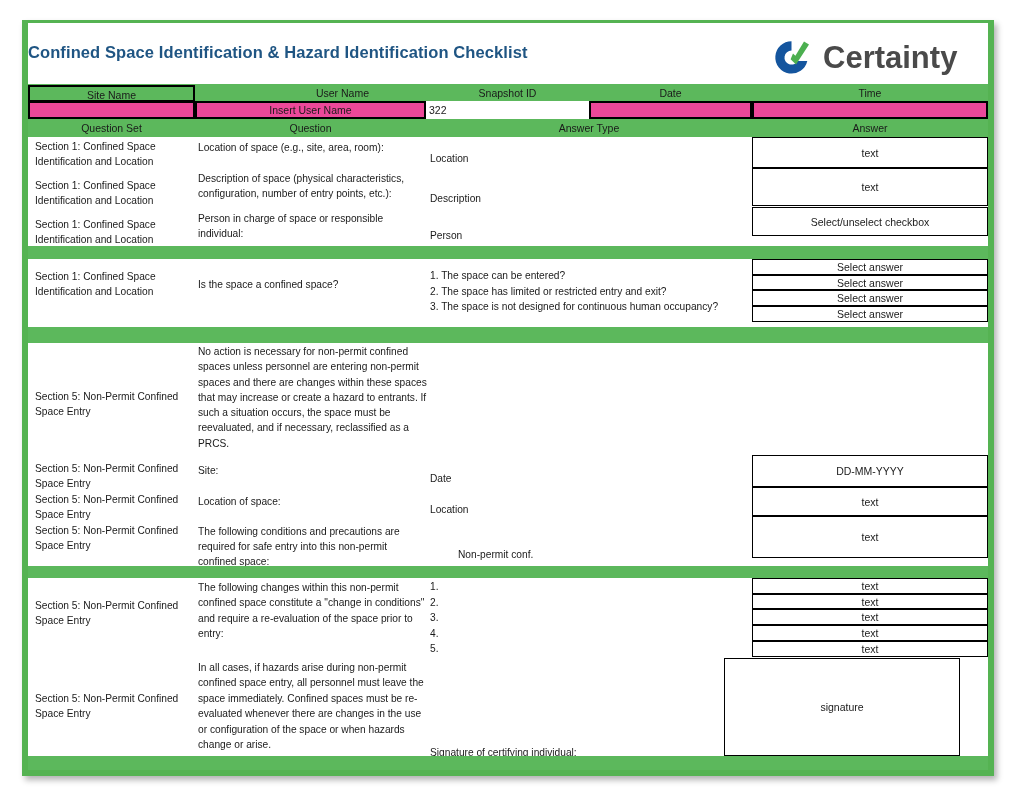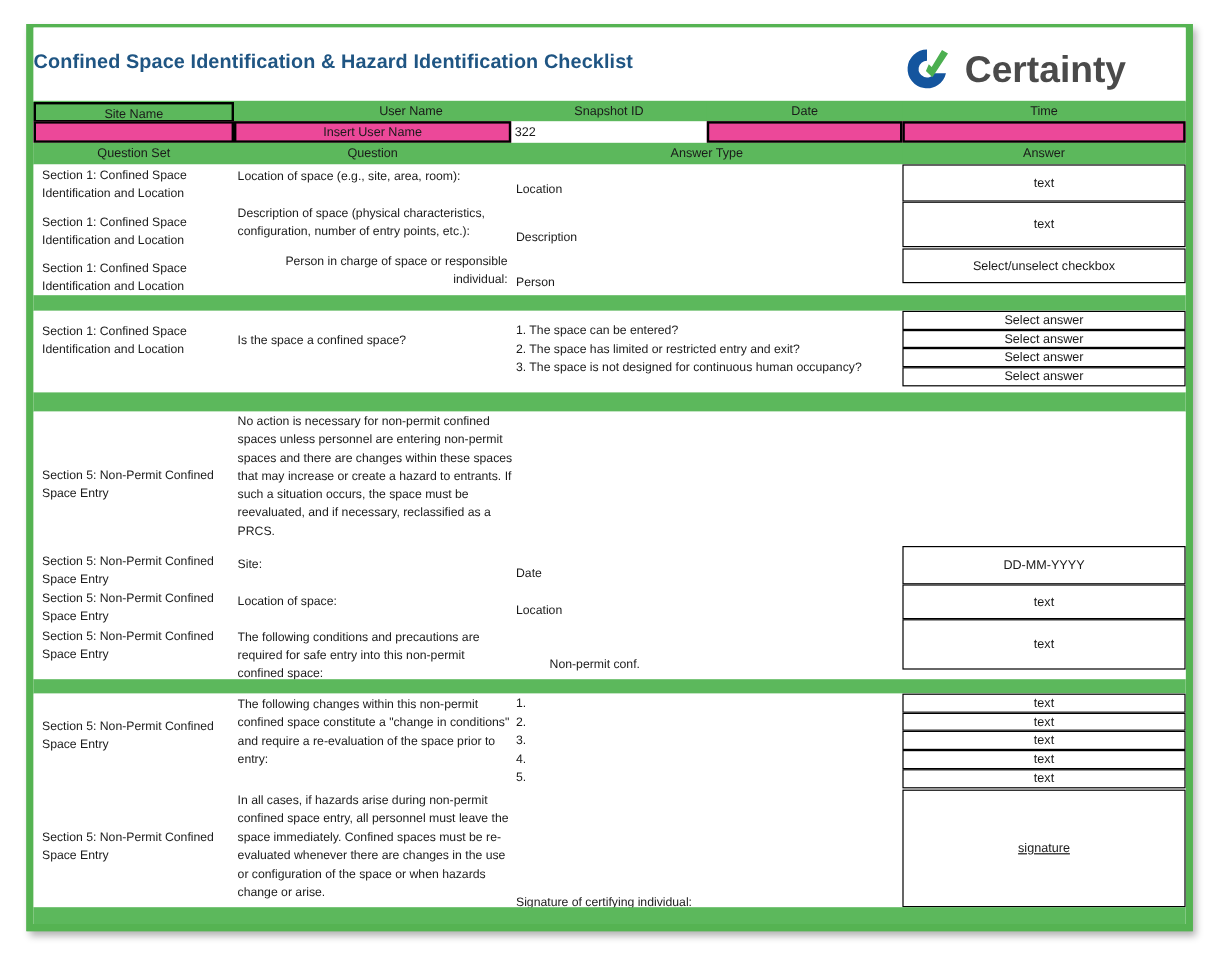--- a/index.html
+++ b/index.html
@@ -65,21 +65,21 @@
     width: 720px;
     font-size: 16.5px;
     font-weight: bold;
     color: #1f5583;
     letter-spacing: 0.1px;
     font-family: "Liberation Sans", sans-serif;
   }
   
   #logo {
     position: absolute;
-    left: 716px;
+    left: 735px;
     top: 12px;
     width: 215px;
     height: 44px;
   }
   #logo svg { display: block; }
   .hdr-cell {
     position: absolute;
     background: #5cb85c;
     font-size: 10.5px;
     color: #1a1a1a;
@@ -225,21 +225,21 @@
       </div>
 
       <div class="qsetcell" style="left:7px;top:155px;width:155px;">Section 1: Confined Space Identification and Location</div>
       <div class="qcell" style="left:170px;top:148px;width:228px;">Description of space (physical characteristics, configuration, number of entry points, etc.):</div>
       <div class="atcell" style="left:402px;top:168px;width:320px;">Description</div>
       <div class="ansbox" style="left:724px;top:145px;width:236px;height:38px;">
         <span>text</span>
       </div>
 
       <div class="qsetcell" style="left:7px;top:194px;width:155px;">Section 1: Confined Space Identification and Location</div>
-      <div class="qcell" style="left:170px;top:188px;width:225px;text-align:right;">Person in charge of space or responsible individual:</div>
+      <div class="qcell" style="left:170px;top:188px;width:225px;">Person in charge of space or responsible individual:</div>
       <div class="atcell" style="left:402px;top:205px;width:320px;">Person</div>
       <div class="ansbox" style="left:724px;top:184px;width:236px;height:29px;">
         <span>Select/unselect checkbox</span>
       </div>
 
       <div class="band" style="top:223px;height:13px;"></div>
 
       <div class="whitezone" style="top:236px;height:68px;"></div>
       <div class="qsetcell" style="left:7px;top:246px;width:155px;">Section 1: Confined Space Identification and Location</div>
       <div class="qcell" style="left:170px;top:254px;width:228px;">Is the space a confined space?</div>
@@ -312,21 +312,21 @@
       <div class="ansbox" style="left:724px;top:602px;width:236px;height:16px;">
         <span>text</span>
       </div>
       <div class="ansbox" style="left:724px;top:618px;width:236px;height:16px;">
         <span>text</span>
       </div>
 
       <div class="qsetcell" style="left:7px;top:668px;width:150px;">Section 5: Non-Permit Confined Space Entry</div>
       <div class="qcell" style="left:170px;top:637px;width:231px;line-height:15.4px;">In all cases, if hazards arise during non-permit confined space entry, all personnel must leave the space immediately. Confined spaces must be re-evaluated whenever there are changes in the use or configuration of the space or when hazards change or arise.</div>
       <div class="atcell" style="left:402px;top:722px;width:320px;">Signature of certifying individual:</div>
-      <div class="ansbox" style="left:724px;top:635px;width:236px;height:98px;text-decoration:underline;">
+      <div class="ansbox" style="left:696px;top:635px;width:236px;height:98px;">
         <span>signature</span>
       </div>
 
       <div class="band" style="top:733px;height:14px;"></div>
 
     </div>
   </div>
 </div>
 
 </body></html>

